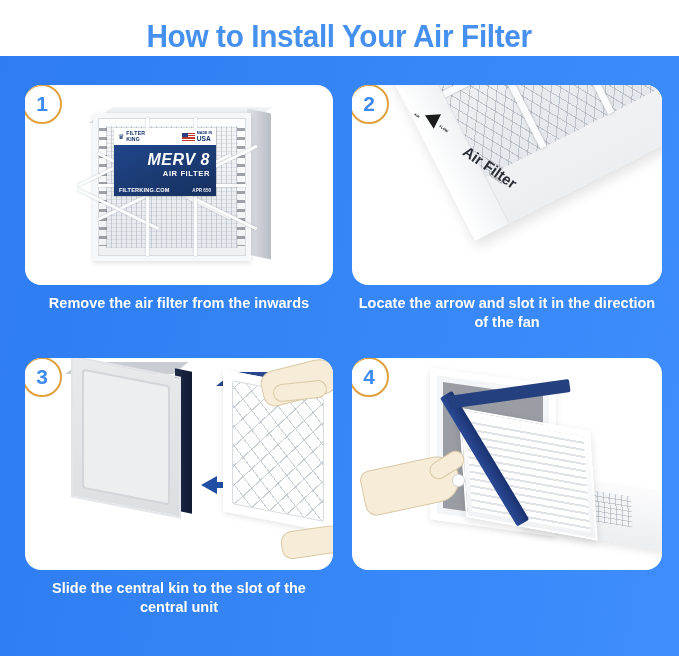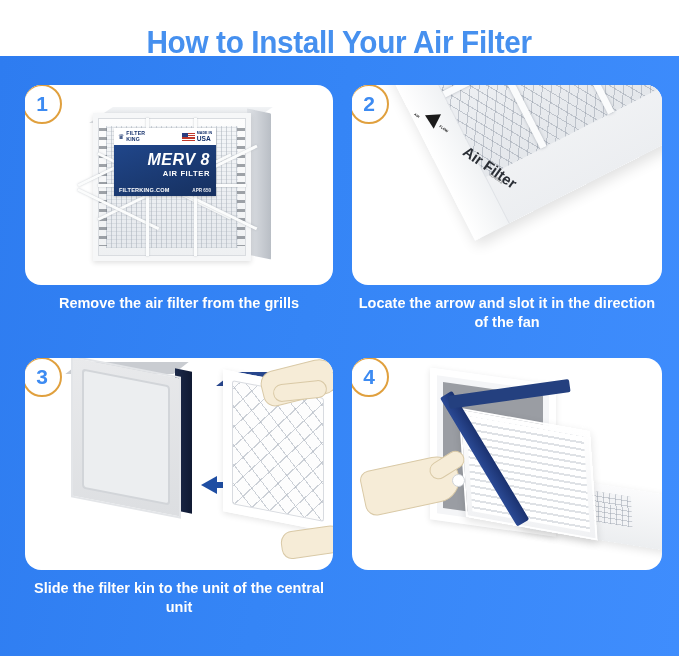--- a/index.html
+++ b/index.html
@@ -5,21 +5,21 @@
   html,body{margin:0;padding:0;}
   body{
     width:679px;height:656px;overflow:hidden;
     font-family:"Liberation Sans", sans-serif;
     background:#ffffff;
   }
   #page{position:relative;width:679px;height:656px;background:#ffffff;}
 
   
   .header{
-    position:absolute;left:0;top:14px;width:679px;height:56px;
+    position:absolute;left:0;top:8px;width:679px;height:56px;
     background:#ffffff;display:flex;align-items:center;justify-content:center;
   }
   .header-title{
     font-size:32px;font-weight:bold;color:#4690ef;
     letter-spacing:-0.4px;
     transform:scaleX(0.93);
     white-space:nowrap;
     font-family:"Liberation Sans", sans-serif;
   }
 
@@ -362,21 +362,21 @@
                     <span class="site">FILTERKING.COM</span>
                     <span class="apr">APR 650</span>
                   </div>
                 </div>
               </div>
             </div>
           </div>
         </div>
         <div class="badge">1</div>
       </div>
-      <div class="caption">Remove the air filter from the grills</div>
+      <div class="caption">Remove the air filter from the inwards</div>
     </div>
 
     <div class="panel p2">
       <div class="card">
         <div class="f2">
           <div class="f2-body">
             <div class="f2-mesh"></div>
             <div class="f2-rib" style="left:100px;top:0;width:7px;height:188px;"></div>
             <div class="f2-rib" style="left:176px;top:0;width:7px;height:188px;"></div>
 
@@ -414,21 +414,21 @@
           <div class="p3-filter">
             <div class="p3-filter-media"></div>
           </div>
 
           <div class="hand p3-hand1"></div>
           <div class="p3-hand1b"></div>
           <div class="hand p3-hand2"></div>
         </div>
         <div class="badge">3</div>
       </div>
-      <div class="caption">Slide the filter kin to the unit of the central unit</div>
+      <div class="caption">Slide the central kin to the slot of the central unit</div>
     </div>
 
     <div class="panel p4">
       <div class="card">
         <div class="scene">
           <div class="p4-wallframe">
             <div class="p4-opening"></div>
           </div>
           <div class="p4-grill2">
             <div class="p4-grill2in"></div>

